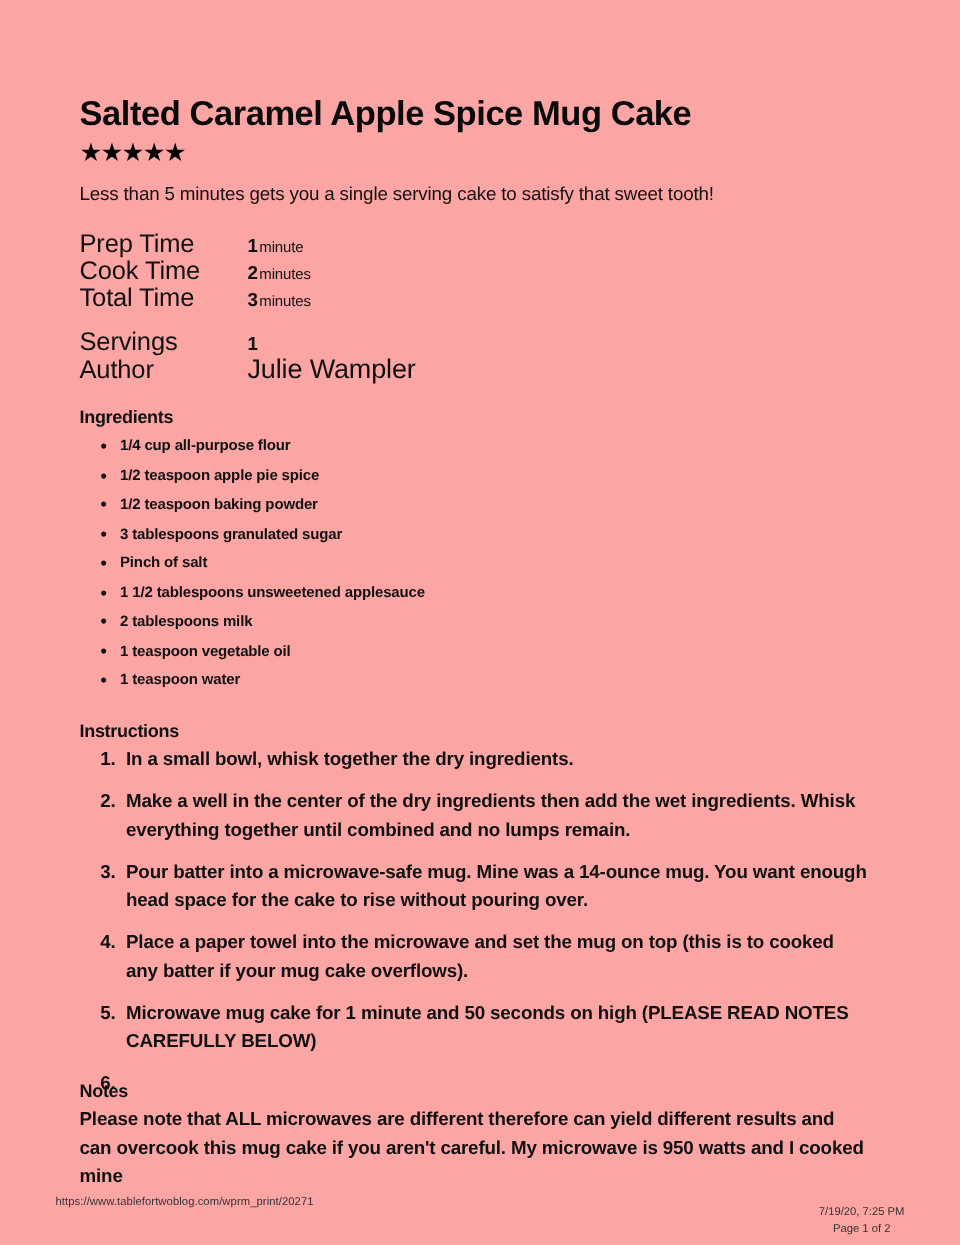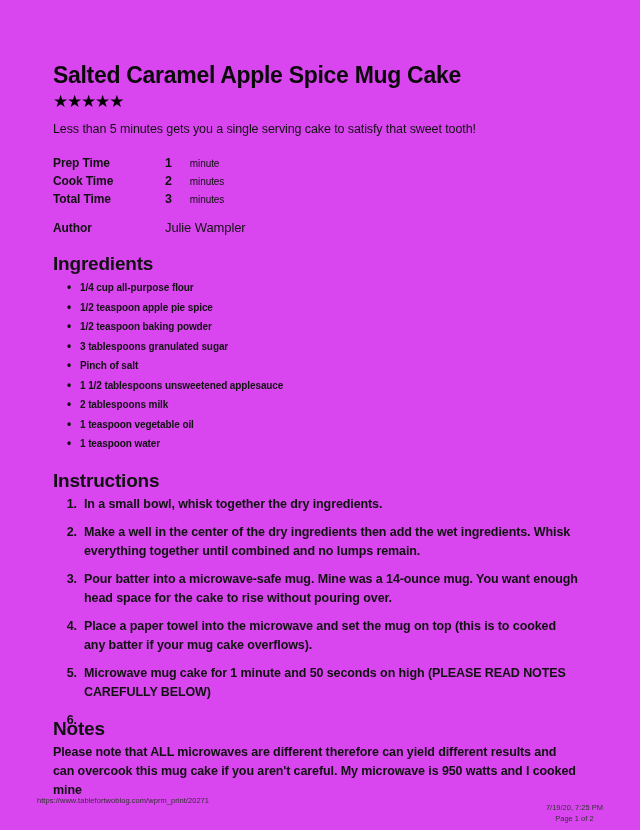--- a/index.html
+++ b/index.html
@@ -13,21 +13,21 @@
     position: relative;
     font-family: "Liberation Sans", sans-serif;
     color: #111111;
     overflow: hidden;
   }
   .page {
     position: absolute;
     left: 0; top: 0;
     width: 640px;
     height: 830px;
-    background: #d946ef;
+    background: #fca5a5;
   }
   .content {
     position: absolute;
     left: 53px;
     top: 62px;
     width: 527px;
   }
 
   
   .recipe-title {
@@ -64,46 +64,46 @@
   }
   .meta-row {
     display: flex;
     align-items: baseline;
     height: 18px;
     line-height: 18px;
   }
   .meta-label {
     width: 112px;
     flex: 0 0 112px;
-    font-size: 12px;
-    font-weight: bold;
+    font-size: 17px;
+    font-weight: normal;
     letter-spacing: -0.1px;
   }
   .meta-value {
     font-size: 12.5px;
     font-weight: bold;
     letter-spacing: -0.1px;
   }
   .meta-value .num {
     font-size: 12.5px;
     font-weight: bold;
   }
   .meta-value .unit {
     font-size: 10px;
     font-weight: normal;
-    margin-left: 18px;
+    margin-left: 1px;
   }
   .meta-value.plain {
     font-weight: normal;
-    font-size: 13px;
+    font-size: 18px;
   }
 
   
   .section-heading {
-    font-size: 19px;
+    font-size: 12px;
     font-weight: bold;
     letter-spacing: -0.2px;
     margin: 16px 0 3px 0;
   }
 
   
   ul.ingredients {
     list-style: none;
     margin: 0;
     padding: 0;
@@ -204,20 +204,24 @@
         <div class="meta-label">Cook Time</div>
         <div class="meta-value"><span class="num">2</span><span class="unit">minutes</span></div>
       </div>
       <div class="meta-row">
         <div class="meta-label">Total Time</div>
         <div class="meta-value"><span class="num">3</span><span class="unit">minutes</span></div>
       </div>
     </div>
 
     <div class="meta-group">
+      <div class="meta-row">
+        <div class="meta-label">Servings</div>
+        <div class="meta-value"><span class="num">1</span></div>
+      </div>
       <div class="meta-row">
         <div class="meta-label">Author</div>
         <div class="meta-value plain">Julie Wampler</div>
       </div>
     </div>
 
     <h2 class="section-heading">Ingredients</h2>
     <ul class="ingredients">
       <li>1/4 cup all-purpose flour</li>
       <li>1/2 teaspoon apple pie spice</li>

